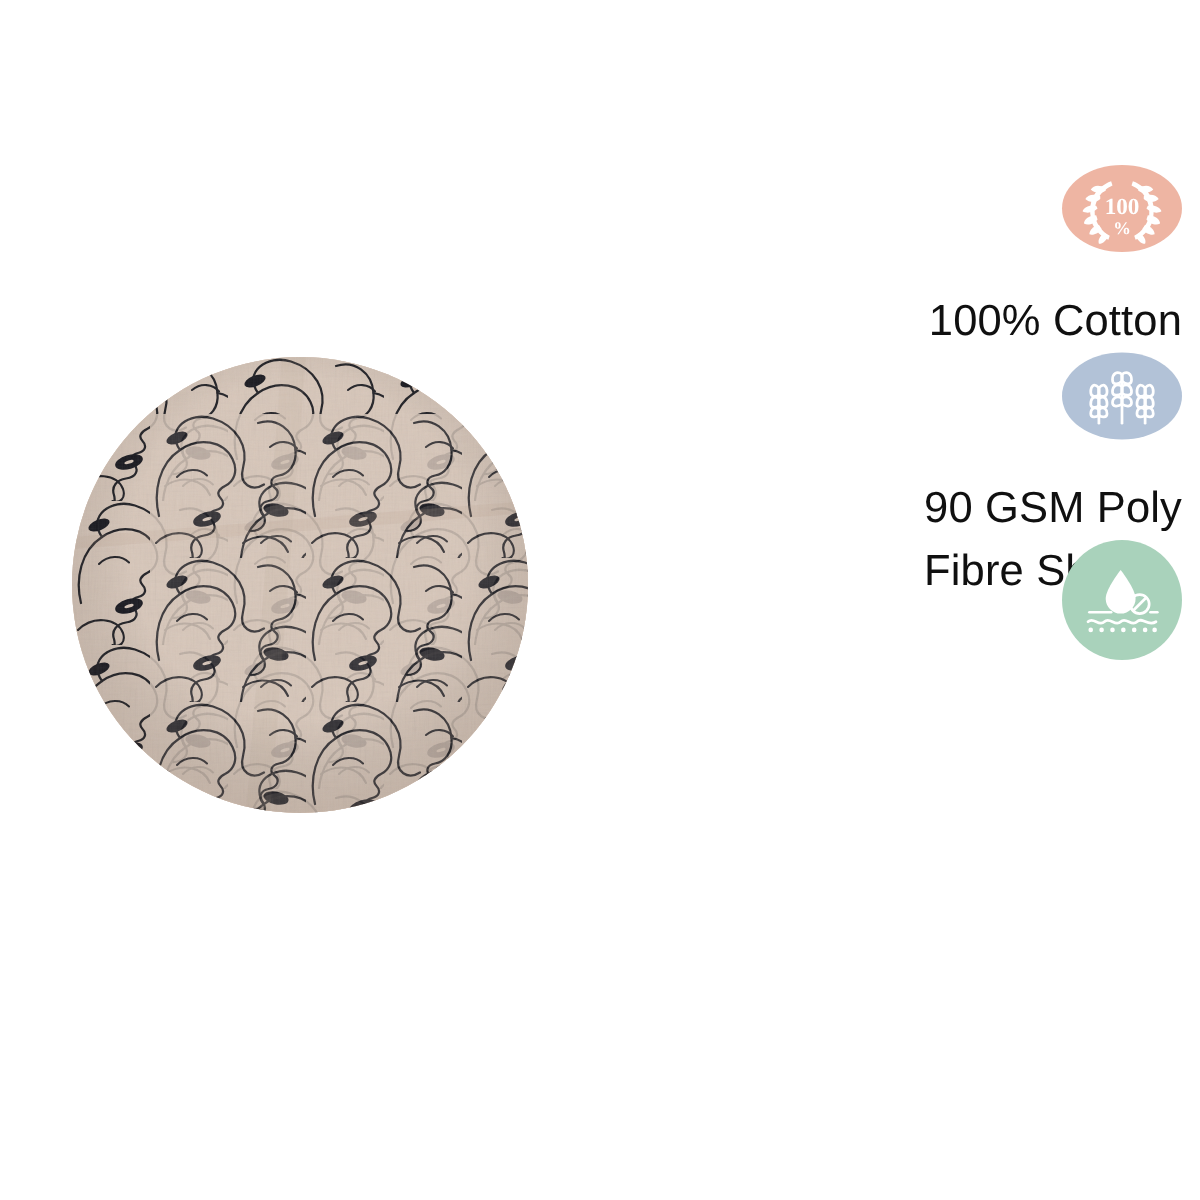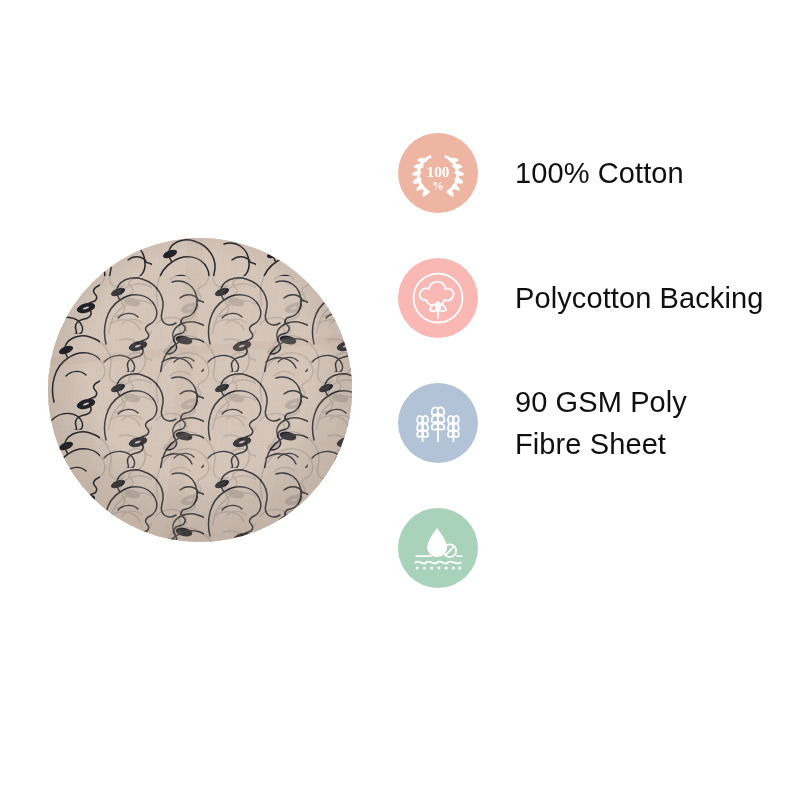--- a/index.html
+++ b/index.html
@@ -35,22 +35,23 @@
   
   #feature-list {
     position: absolute;
     left: 398px;
     top: 110px;
     width: 390px;
   }
   .feature-row {
     height: 125px;
     display: flex;
-    align-items: center;
+    align-items: flex-end;
     gap: 25px;
+    flex-direction: column;
   }
   .feature-icon {
     width: 80px;
     height: 80px;
     min-width: 80px;
     border-radius: 50%;
     display: flex;
     align-items: center;
     justify-content: center;
     position: relative;
@@ -176,41 +177,20 @@
           </g>
         </g>
         <text x="32" y="36" text-anchor="middle" fill="#ffffff" font-family="Liberation Serif, serif" font-size="17" font-weight="700">100</text>
         <text x="32" y="51" text-anchor="middle" fill="#ffffff" font-family="Liberation Serif, serif" font-size="13" font-weight="700">%</text>
       </svg>
     </div>
     <div class="feature-text">100% Cotton</div>
   </div>
 
 
-  <div class="feature-row">
-    <div class="feature-icon" style="background:#fab8b4;">
-      <svg viewBox="0 0 64 64" aria-hidden="true">
-        <circle cx="32" cy="32" r="27" fill="none" stroke="#ffffff" stroke-width="2"></circle>
-        <g fill="none" stroke="#ffffff" stroke-width="2" stroke-linecap="round" stroke-linejoin="round">
-
-          <path d="M32,14 C37,14 40,18 40,22 C45,20 50,24 49,29
-                   C48,34 43,36 39,34 C38,39 33,41 29,39
-                   C25,41 20,39 19,34 C15,35 11,32 12,27
-                   C13,22 18,20 22,22 C22,17 27,14 32,14 Z"></path>
-
-          <path d="M32,40 C28,38 24,40 23,45 C27,48 31,46 32,42"></path>
-          <path d="M32,40 C36,38 40,40 41,45 C37,48 33,46 32,42"></path>
-          <path d="M32,36 C29,39 29,44 32,48 C35,44 35,39 32,36 Z"></path>
-
-          <line x1="32" y1="42" x2="32" y2="54"></line>
-        </g>
-      </svg>
-    </div>
-    <div class="feature-text">Polycotton Backing</div>
-  </div>
 
   <div class="feature-row">
     <div class="feature-icon" style="background:#b2c2d7;">
       <svg viewBox="0 0 64 64" aria-hidden="true">
         <g fill="none" stroke="#ffffff" stroke-width="2" stroke-linecap="round" stroke-linejoin="round">
 
           <line x1="15" y1="26" x2="15" y2="52"></line>
           <path d="M15,26 C11,22 9,25 9,29 C9,33 13,33 15,31 Z"></path>
           <path d="M15,26 C19,22 21,25 21,29 C21,33 17,33 15,31 Z"></path>
           <path d="M15,34 C11,31 9,34 9,38 C9,41 13,41 15,39 Z"></path>

